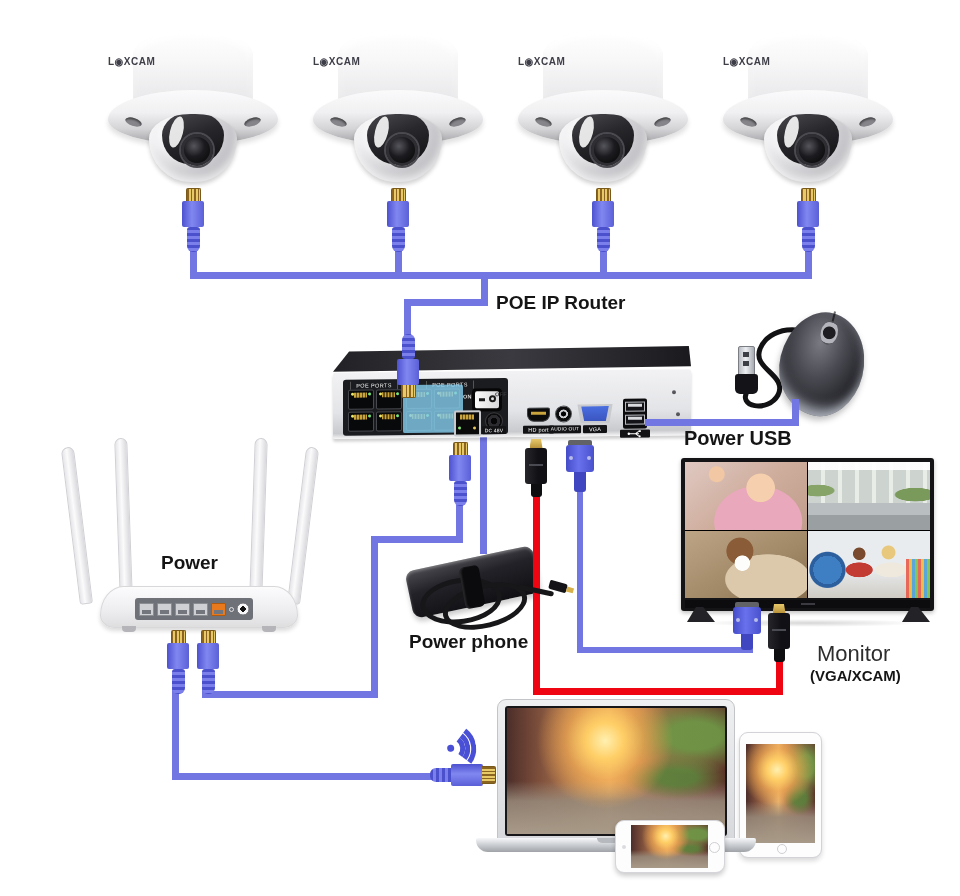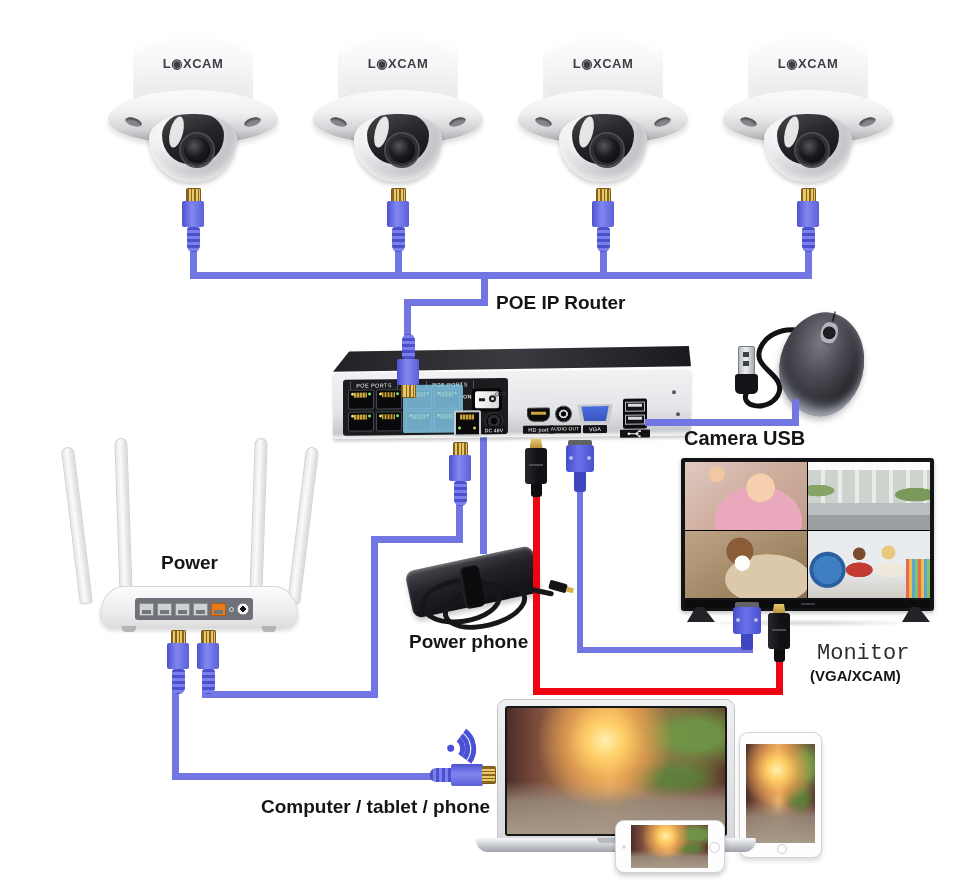--- a/index.html
+++ b/index.html
@@ -15,21 +15,21 @@
   .lbl{position:absolute;white-space:nowrap;font-weight:700;font-size:19px;color:#151515;z-index:10;}
   .lbl.light{font-weight:400;font-size:22px;color:#2d2d2d;}
   .lbl.small{font-size:15px;}
   .lbl.big{font-size:20px;}
   
   .cam{position:absolute;width:170px;height:152px;z-index:2;}
   .cam .top{position:absolute;left:25px;top:0;width:120px;height:80px;
     background:linear-gradient(180deg,#ffffff 0%,#f7f7f8 40%,#e9e9eb 85%,#dcdcde 100%);
     border-radius:58px 58px 10px 10px / 26px 26px 8px 8px;
     box-shadow:inset 0 6px 8px rgba(255,255,255,.9),inset 0 -4px 6px rgba(0,0,0,.07);}
-  .cam .logo{position:absolute;left:0;right:0;top:26px;text-align:center;font-size:13px;font-weight:700;
+  .cam .logo{position:absolute;left:0;right:0;top:26px;font-size:10px;font-weight:700;
     letter-spacing:.5px;color:#3e3e48;}
   .cam .skirt{position:absolute;left:0;top:60px;width:170px;height:54px;
     background:linear-gradient(180deg,#fbfbfc 0%,#f0f0f2 42%,#d4d4d7 72%,#a2a2a6 100%);
     border-radius:50% / 55% 55% 45% 45%;box-shadow:0 4px 5px rgba(0,0,0,.12);}
   .cam .slot{position:absolute;width:17px;height:8px;background:#85858a;border-radius:50%;
     box-shadow:inset 0 2px 2px rgba(0,0,0,.45);}
   .cam .slot.l{left:17px;top:88px;transform:rotate(18deg);}
   .cam .slot.r{left:136px;top:88px;transform:rotate(-18deg);}
   .cam .dome{position:absolute;left:41px;top:84px;width:88px;height:68px;
     background:radial-gradient(ellipse at 30% 25%,#ffffff 0%,#f0f0f2 28%,#c9c9cd 60%,#939399 100%);
@@ -379,21 +379,21 @@
     <path d="M58,95 C46,112 78,118 88,100 C98,80 62,74 70,54 C78,32 116,28 124,46 C132,66 102,70 106,86 C110,100 134,98 136,82 C138,64 150,52 152,34" stroke="#121214" stroke-width="5" fill="none" stroke-linecap="round"></path>
   </svg>
   <div class="usbmetal"></div>
   <div class="usbover"></div>
   <div class="mousebody">
     <div class="msplit"></div>
     <div class="wheel"></div>
   </div>
   <div class="cab over" style="left:645px;top:419px;width:154px;height:7px;"></div>
   <div class="cab over" style="left:792px;top:399px;width:7px;height:27px;"></div>
-  <div class="lbl big" style="left:684px;top:427px;">Camera USB</div>
+  <div class="lbl big" style="left:684px;top:427px;">Power USB</div>
 
   <div class="antenna" style="left:80px;top:446px;height:158px;transform:rotate(-7deg);transform-origin:bottom center;"></div>
   <div class="antenna" style="left:120px;top:438px;height:166px;transform:rotate(-2deg);transform-origin:bottom center;"></div>
   <div class="antenna" style="left:249px;top:438px;height:166px;transform:rotate(2deg);transform-origin:bottom center;"></div>
   <div class="antenna" style="left:287px;top:446px;height:158px;transform:rotate(7deg);transform-origin:bottom center;"></div>
   <div class="rbody">
     <div class="rstrip">
       <div class="rport"></div>
       <div class="rport"></div>
       <div class="rport"></div>
@@ -476,21 +476,21 @@
   <div class="vgacon" style="left:733px;top:602px;">
     <div class="vtop"></div>
       <div class="vbody"></div>
       <div class="vshaft" style="height:16px;"></div>
   </div>
   <div class="dpcon" style="left:767px;top:604px;">
     <div class="dtip"></div>
       <div class="dbody"></div>
       <div class="dshaft"></div>
   </div>
-  <div class="lbl light" style="left:817px;top:641px;font-family:Liberation Mono, monospace;">Monitor</div>
+  <div class="lbl light" style="left:817px;top:641px;">Monitor</div>
   <div class="lbl small" style="left:810px;top:667px;">(VGA/XCAM)</div>
 
   <div class="tablet">
       <div class="tscr">
         <div class="street"></div>
       </div>
     </div>
   <div class="laptop">
     <div class="bez">
         <div class="scr2">
@@ -509,15 +509,14 @@
     <div class="dot"></div>
     <div class="arc a1"></div>
     <div class="arc a2"></div>
     <div class="arc a3"></div>
   </div>
   <div class="rjh">
     <div class="hboot"></div>
     <div class="hbody"></div>
     <div class="hpins"></div>
   </div>
-  <div class="lbl" style="left:261px;top:796px;">Computer / tablet / phone</div>
 
 </div>
 
 </body></html>

